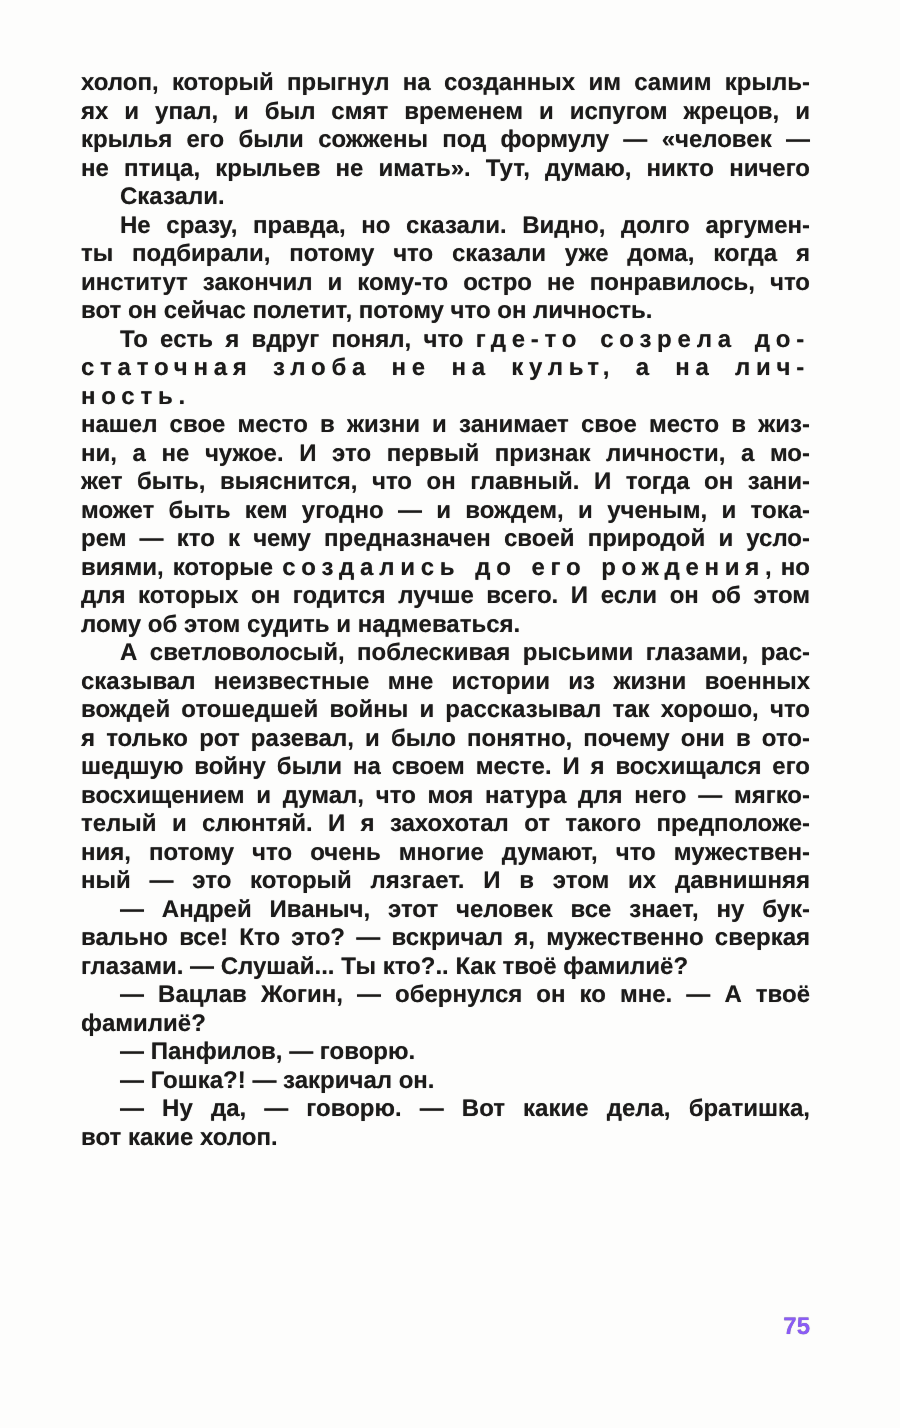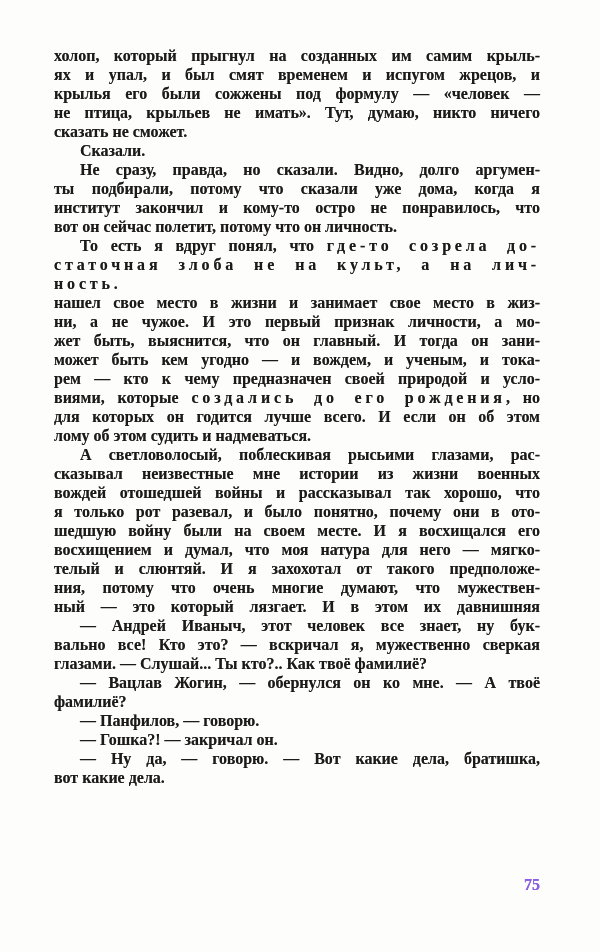--- a/index.html
+++ b/index.html
@@ -6,21 +6,21 @@
     margin: 0;
     padding: 0;
     background: #ffffff;
   }
   .page {
     position: relative;
     width: 600px;
     height: 952px;
     background: #fdfdfc;
     overflow: hidden;
-    font-family: Liberation Serif, serif;
+    font-family: Liberation Sans, sans-serif;
   }
   .textblock {
     position: absolute;
     left: 54px;
     top: 46px;
     width: 486px;
     color: #1c1b1a;
     font-size: 16px;
     font-weight: 700;
     -webkit-font-smoothing: antialiased;
@@ -56,21 +56,20 @@
 </style>
 </head>
 <body>
 
 <div class="page">
   <div class="textblock">
       <div class="line just"><span>холоп, который прыгнул на созданных им самим крыль-</span></div>
       <div class="line just"><span>ях и упал, и был смят временем и испугом жрецов, и</span></div>
       <div class="line just"><span>крылья его были сожжены под формулу — «человек —</span></div>
       <div class="line just"><span>не птица, крыльев не имать». Тут, думаю, никто ничего</span></div>
-      <div class="line"><span>сказать не сможет.</span></div>
       <div class="line ind"><span>Сказали.</span></div>
       <div class="line just ind"><span>Не сразу, правда, но сказали. Видно, долго аргумен-</span></div>
       <div class="line just"><span>ты подбирали, потому что сказали уже дома, когда я</span></div>
       <div class="line just"><span>институт закончил и кому-то остро не понравилось, что</span></div>
       <div class="line"><span>вот он сейчас полетит, потому что он личность.</span></div>
       <div class="line just ind"><span>То есть я вдруг понял, что </span><span class="sp">где-то созрела до-</span></div>
       <div class="line just"><span class="sp">статочная злоба не на культ, а на лич-</span></div>
       <div class="line"><span class="sp">ность.</span></div>
       <div class="line just"><span>нашел свое место в жизни и занимает свое место в жиз-</span></div>
       <div class="line just"><span>ни, а не чужое. И это первый признак личности, а мо-</span></div>
@@ -90,16 +89,16 @@
       <div class="line just"><span>ния, потому что очень многие думают, что мужествен-</span></div>
       <div class="line just"><span>ный — это который лязгает. И в этом их давнишняя</span></div>
       <div class="line just ind"><span>— Андрей Иваныч, этот человек все знает, ну бук-</span></div>
       <div class="line just"><span>вально все! Кто это? — вскричал я, мужественно сверкая</span></div>
       <div class="line"><span>глазами. — Слушай... Ты кто?.. Как твоё фамилиё?</span></div>
       <div class="line just ind"><span>— Вацлав Жогин, — обернулся он ко мне. — А твоё</span></div>
       <div class="line"><span>фамилиё?</span></div>
       <div class="line ind"><span>— Панфилов, — говорю.</span></div>
       <div class="line ind"><span>— Гошка?! — закричал он.</span></div>
       <div class="line just ind"><span>— Ну да, — говорю. — Вот какие дела, братишка,</span></div>
-      <div class="line"><span>вот какие дела.</span></div>
+      <div class="line"><span>вот какие холоп.</span></div>
     </div>
   <div class="pagenum">75</div>
 </div>
 
 </body></html>

